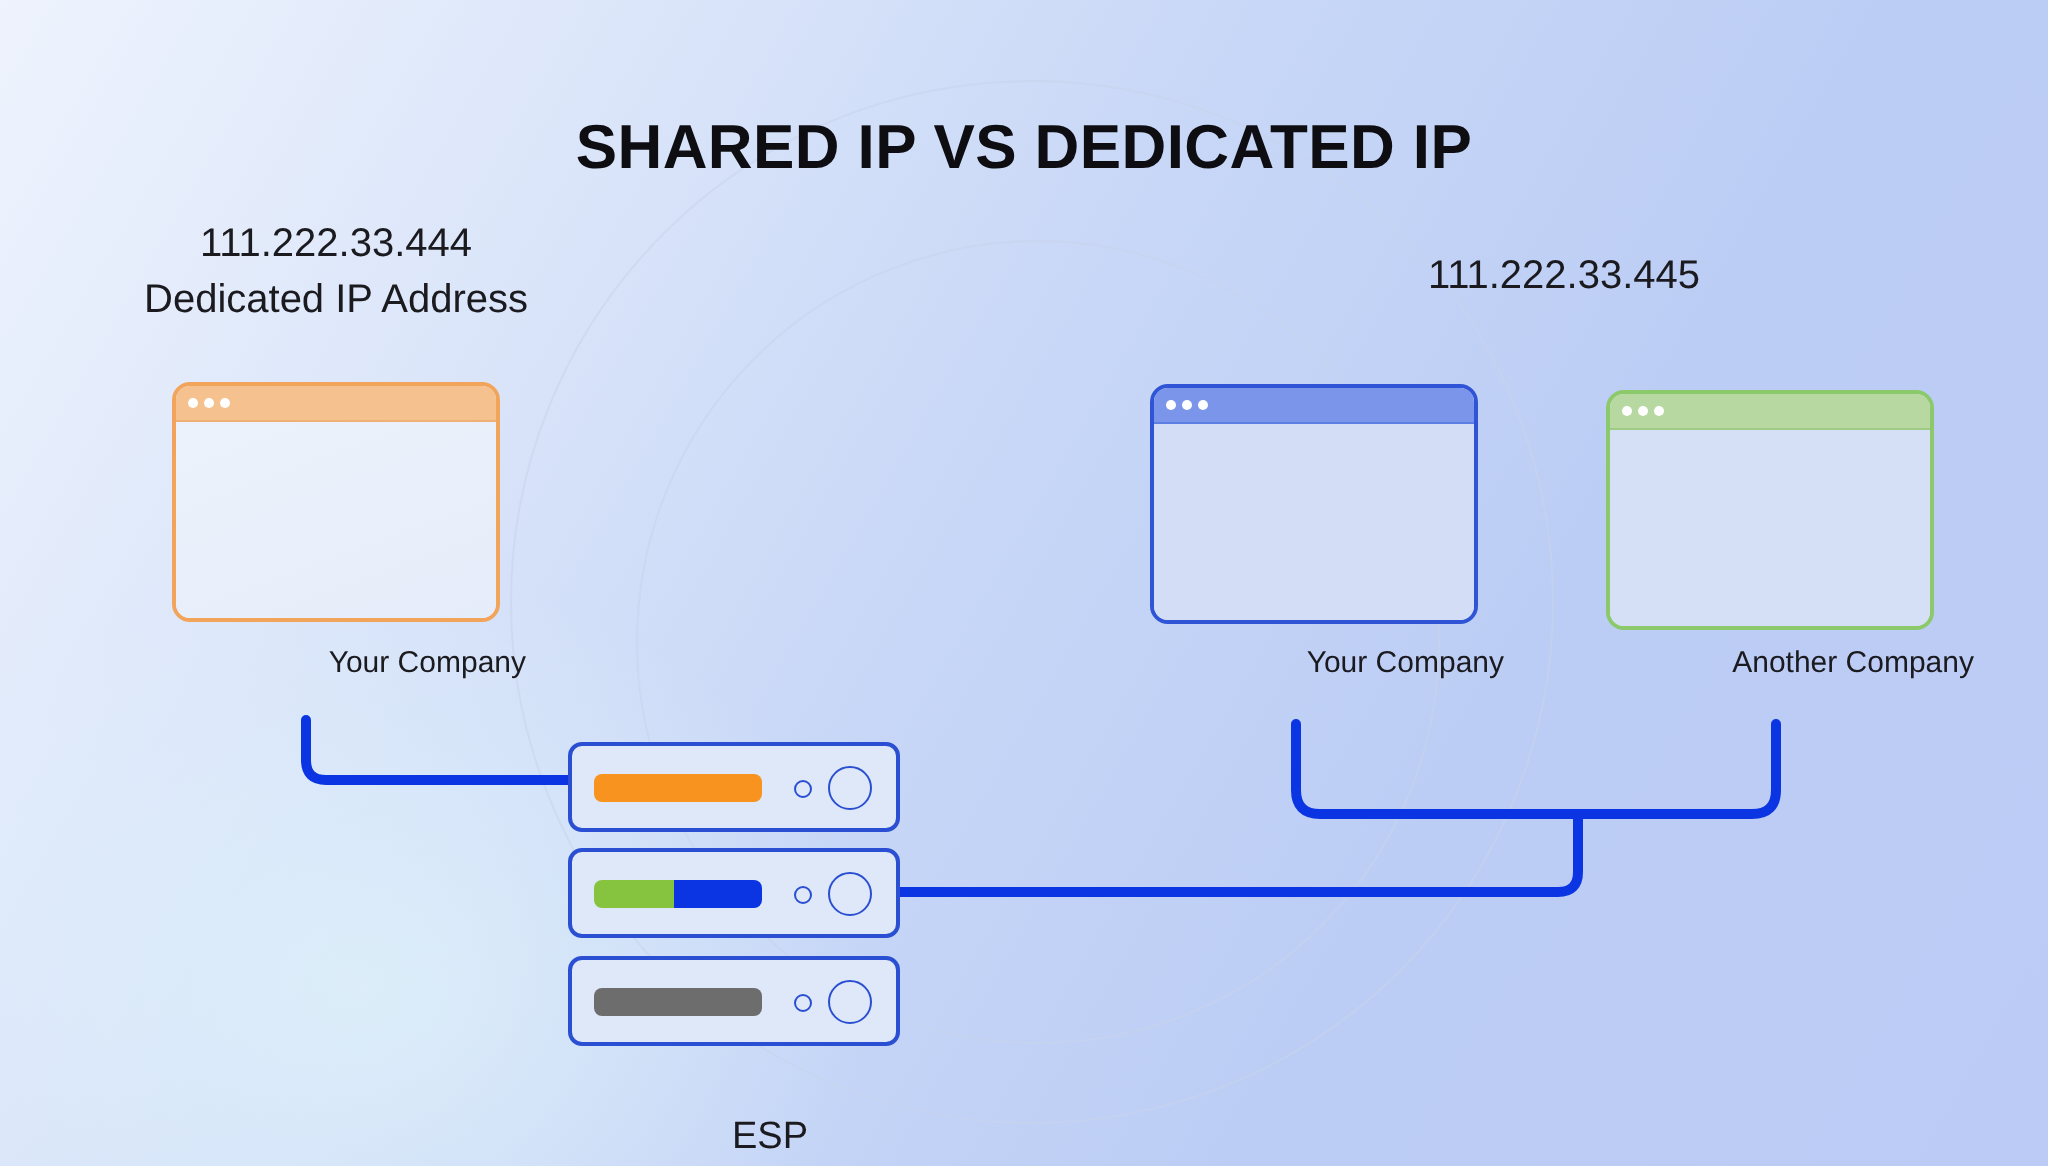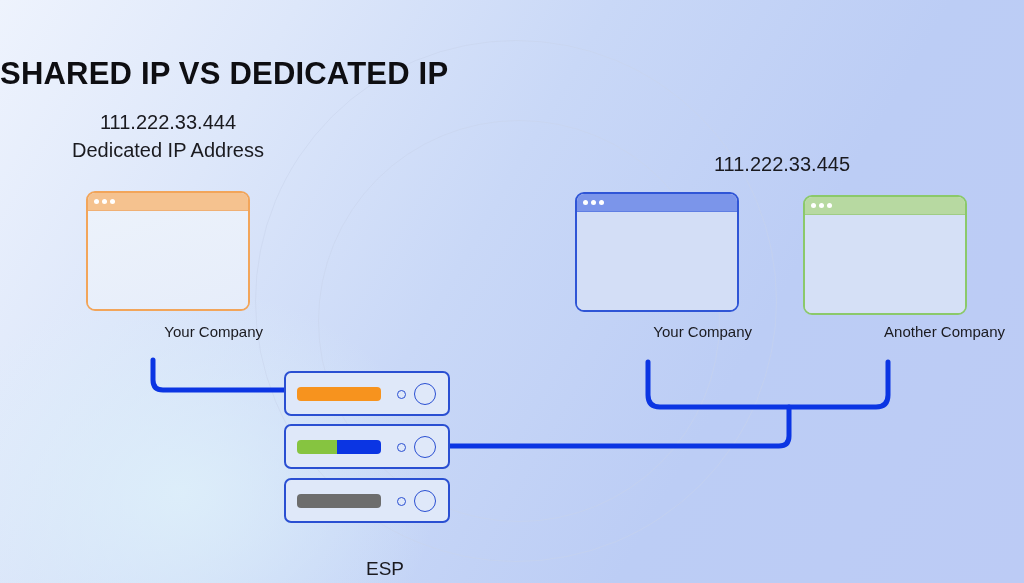--- a/index.html
+++ b/index.html
@@ -7,21 +7,21 @@
   .canvas {
     position: relative; width: 1024px; height: 583px; overflow: hidden;
     background: linear-gradient(120deg, #eef3fd 0%, #dde7fa 22%, #c9d8f7 45%, #bccdf5 70%, #bccbf5 100%);
   }
   .canvas::before {
     content: ""; position: absolute; left: -80px; bottom: -120px; width: 520px; height: 420px;
     background: radial-gradient(ellipse at center, rgba(222,240,250,0.85) 0%, rgba(222,240,250,0) 70%);
   }
   .ring { position: absolute; border-radius: 50%; border: 1.5px solid rgba(200,212,235,0.55); }
   .title {
-    position: absolute; left: 0; width: 1024px; top: 56px; text-align: left;
+    position: absolute; left: 0; width: 1024px; top: 56px; text-align: center;
     font-size: 31px; font-weight: bold; color: #0e0e12; letter-spacing: 0.2px;
   }
   .ip-block { position: absolute; text-align: center; color: #1a1a1f; font-size: 20px; line-height: 28px; }
   .window {
     position: absolute; width: 164px; height: 120px; border-radius: 9px;
     border: 2px solid; box-sizing: border-box; overflow: hidden; background: #e3eaf9;
   }
   .window .bar { height: 17px; display: flex; align-items: center; padding-left: 6px; gap: 3px; }
   .window .dot { width: 5px; height: 5px; border-radius: 50%; background: #fff; }
   .window .body { height: calc(100% - 17px); }
@@ -63,41 +63,41 @@
   <div class="window w-orange" style="left:86px; top:191px;">
     <div class="bar">
       <span class="dot"></span>
       <span class="dot"></span>
       <span class="dot"></span>
     </div>
     <div class="body"></div>
   </div>
   <div class="label" style="left:63px; width:200px; top:323px;">Your Company</div>
 
-  <div class="ip-block" style="left:662px; width:240px; top:124px;margin-top:26px;">
+  <div class="ip-block" style="left:662px; width:240px; top:124px;">
     <div>111.222.33.445</div>
   </div>
   <div class="window w-blue" style="left:575px; top:192px;">
     <div class="bar">
       <span class="dot"></span>
       <span class="dot"></span>
       <span class="dot"></span>
     </div>
     <div class="body"></div>
   </div>
   <div class="window w-green" style="left:803px; top:195px;">
     <div class="bar">
       <span class="dot"></span>
       <span class="dot"></span>
       <span class="dot"></span>
     </div>
     <div class="body"></div>
   </div>
   <div class="label" style="left:552px; width:200px; top:323px;">Your Company</div>
-  <div class="label" style="left:785px; width:220px; top:323px;">Another Company</div>
+  <div class="label" style="left:767px; width:220px; top:323px;">Another Company</div>
 
   <svg class="lines" width="1024" height="583">
     <path d="M153 360 V380 Q153 390 163 390 H286" fill="none" stroke="#0b35e3" stroke-width="5" stroke-linecap="round"></path>
     <path d="M648 362 V395 Q648 407 660 407 H876 Q888 407 888 395 V362" fill="none" stroke="#0b35e3" stroke-width="5" stroke-linecap="round"></path>
     <path d="M789 407 V436 Q789 446 779 446 H448" fill="none" stroke="#0b35e3" stroke-width="5" stroke-linecap="round"></path>
   </svg>
 
   <div class="server" style="top:371px;">
     <div class="bar">
         <span style="flex:1; background:#f7931e;"></span>

